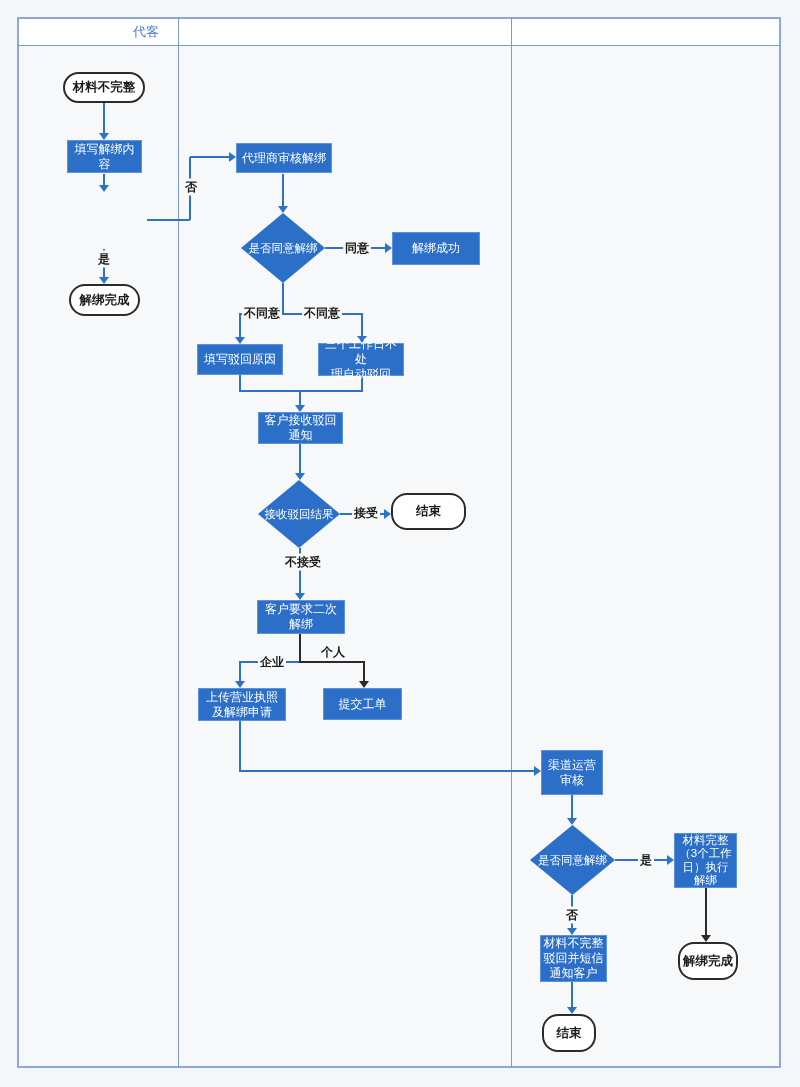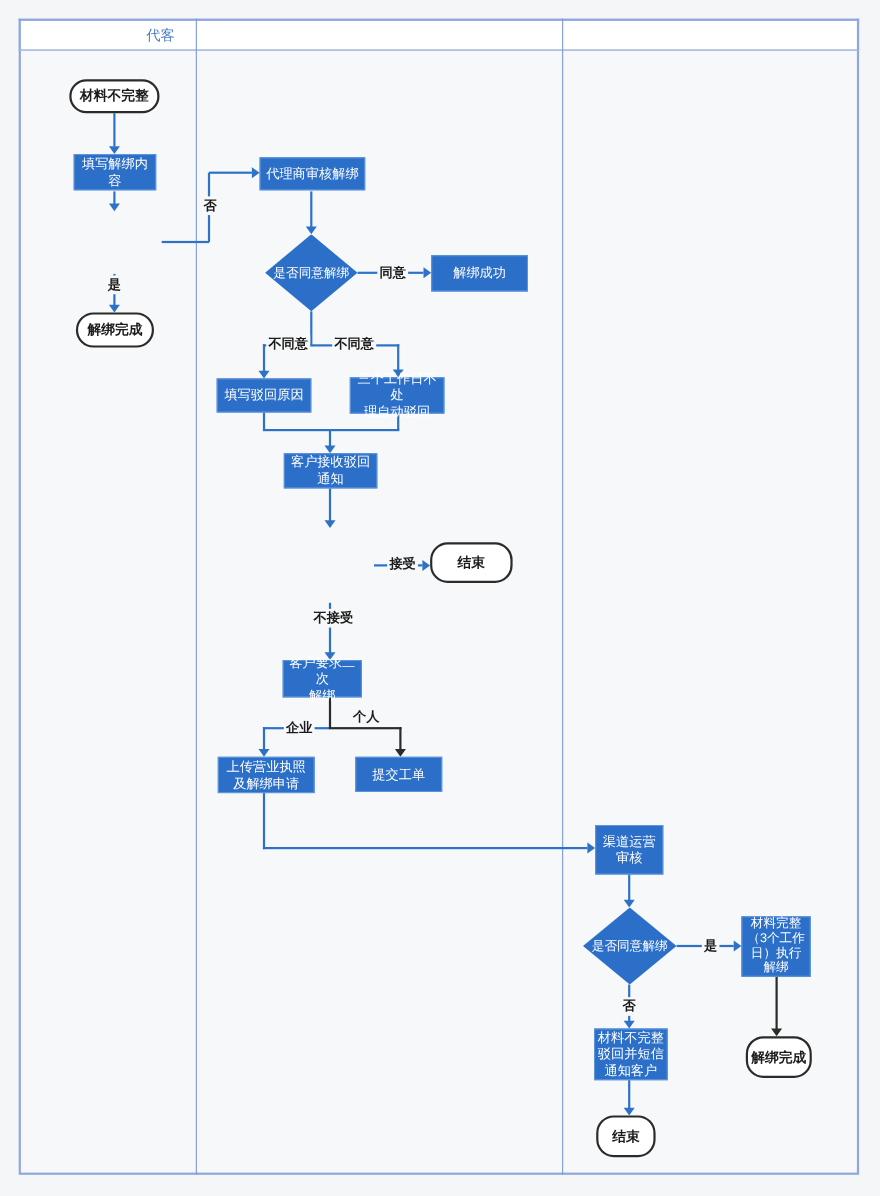--- a/index.html
+++ b/index.html
@@ -162,22 +162,23 @@
   <div class="terminal" style="left:69px;top:284px;width:71px;height:32px">解绑完成</div>
 
   <div class="node" style="left:236px;top:143px;width:96px;height:30px">代理商审核解绑</div>
   <div class="diamond" style="left:241px;top:213px;width:84px;height:70px">是否同意解绑</div>
   <div class="node" style="left:392px;top:232px;width:88px;height:33px">解绑成功</div>
   <div class="node" style="left:197px;top:344px;width:86px;height:31px">填写驳回原因</div>
   <div class="node" style="left:318px;top:343px;width:86px;height:33px">三个工作日不处
 理自动驳回</div>
   <div class="node" style="left:258px;top:412px;width:85px;height:32px">客户接收驳回
 通知</div>
+  <div class="diamond" style="left:258px;top:480px;width:82px;height:68px">接收驳回结果</div>
   <div class="terminal" style="left:391px;top:493px;width:75px;height:37px">结束</div>
-  <div class="node" style="left:257px;top:600px;width:72px;height:34px">客户要求二次
+  <div class="node" style="left:257px;top:600px;width:88px;height:34px">客户要求二次
 解绑</div>
   <div class="node" style="left:198px;top:688px;width:88px;height:33px">上传营业执照
 及解绑申请</div>
   <div class="node" style="left:323px;top:688px;width:79px;height:32px">提交工单</div>
 
   <div class="node" style="left:541px;top:750px;width:62px;height:45px">渠道运营
 审核</div>
   <div class="diamond" style="left:530px;top:825px;width:85px;height:70px">是否同意解绑</div>
   <div class="node sm" style="left:674px;top:833px;width:63px;height:55px">材料完整
 （3个工作

